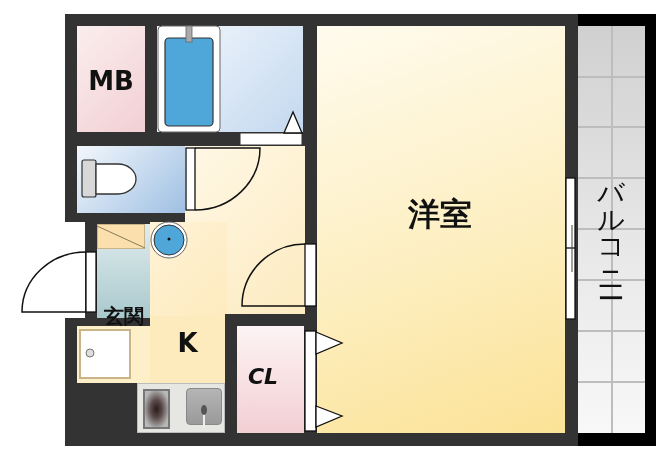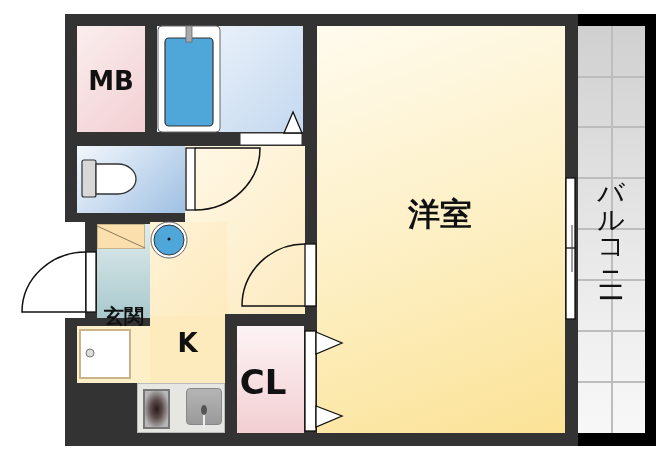--- a/index.html
+++ b/index.html
@@ -97,14 +97,14 @@
   <line x1="566" y1="248" x2="575" y2="248" stroke="#111" stroke-width="1.3"></line>
   <line x1="572" y1="225" x2="572" y2="272" stroke="#444" stroke-width="1"></line>
 </svg>
 
 <div class="label" style="left:77px;top:68px;width:68px;font-size:26px;">MB</div>
 <div class="label" style="left:380px;top:198px;width:120px;font-size:32px;">
   <div>洋室</div>
 </div>
 <div class="label" style="left:95px;top:262px;width:58px;font-size:20px;margin-top:44px;">玄関</div>
 <div class="label" style="left:165px;top:330px;width:45px;font-size:26px;">K</div>
-<div class="label" style="left:237px;top:365px;width:52px;font-size:34px;">CL</div>
+<div class="label" style="left:237px;top:365px;width:52px;font-size:22px;font-style:italic;">CL</div>
 <div class="label" style="left:596px;top:162px;width:30px;font-size:27px;font-weight:normal;writing-mode:vertical-rl;text-orientation:upright;line-height:30px;">バルコニー</div>
 
 </body></html>

